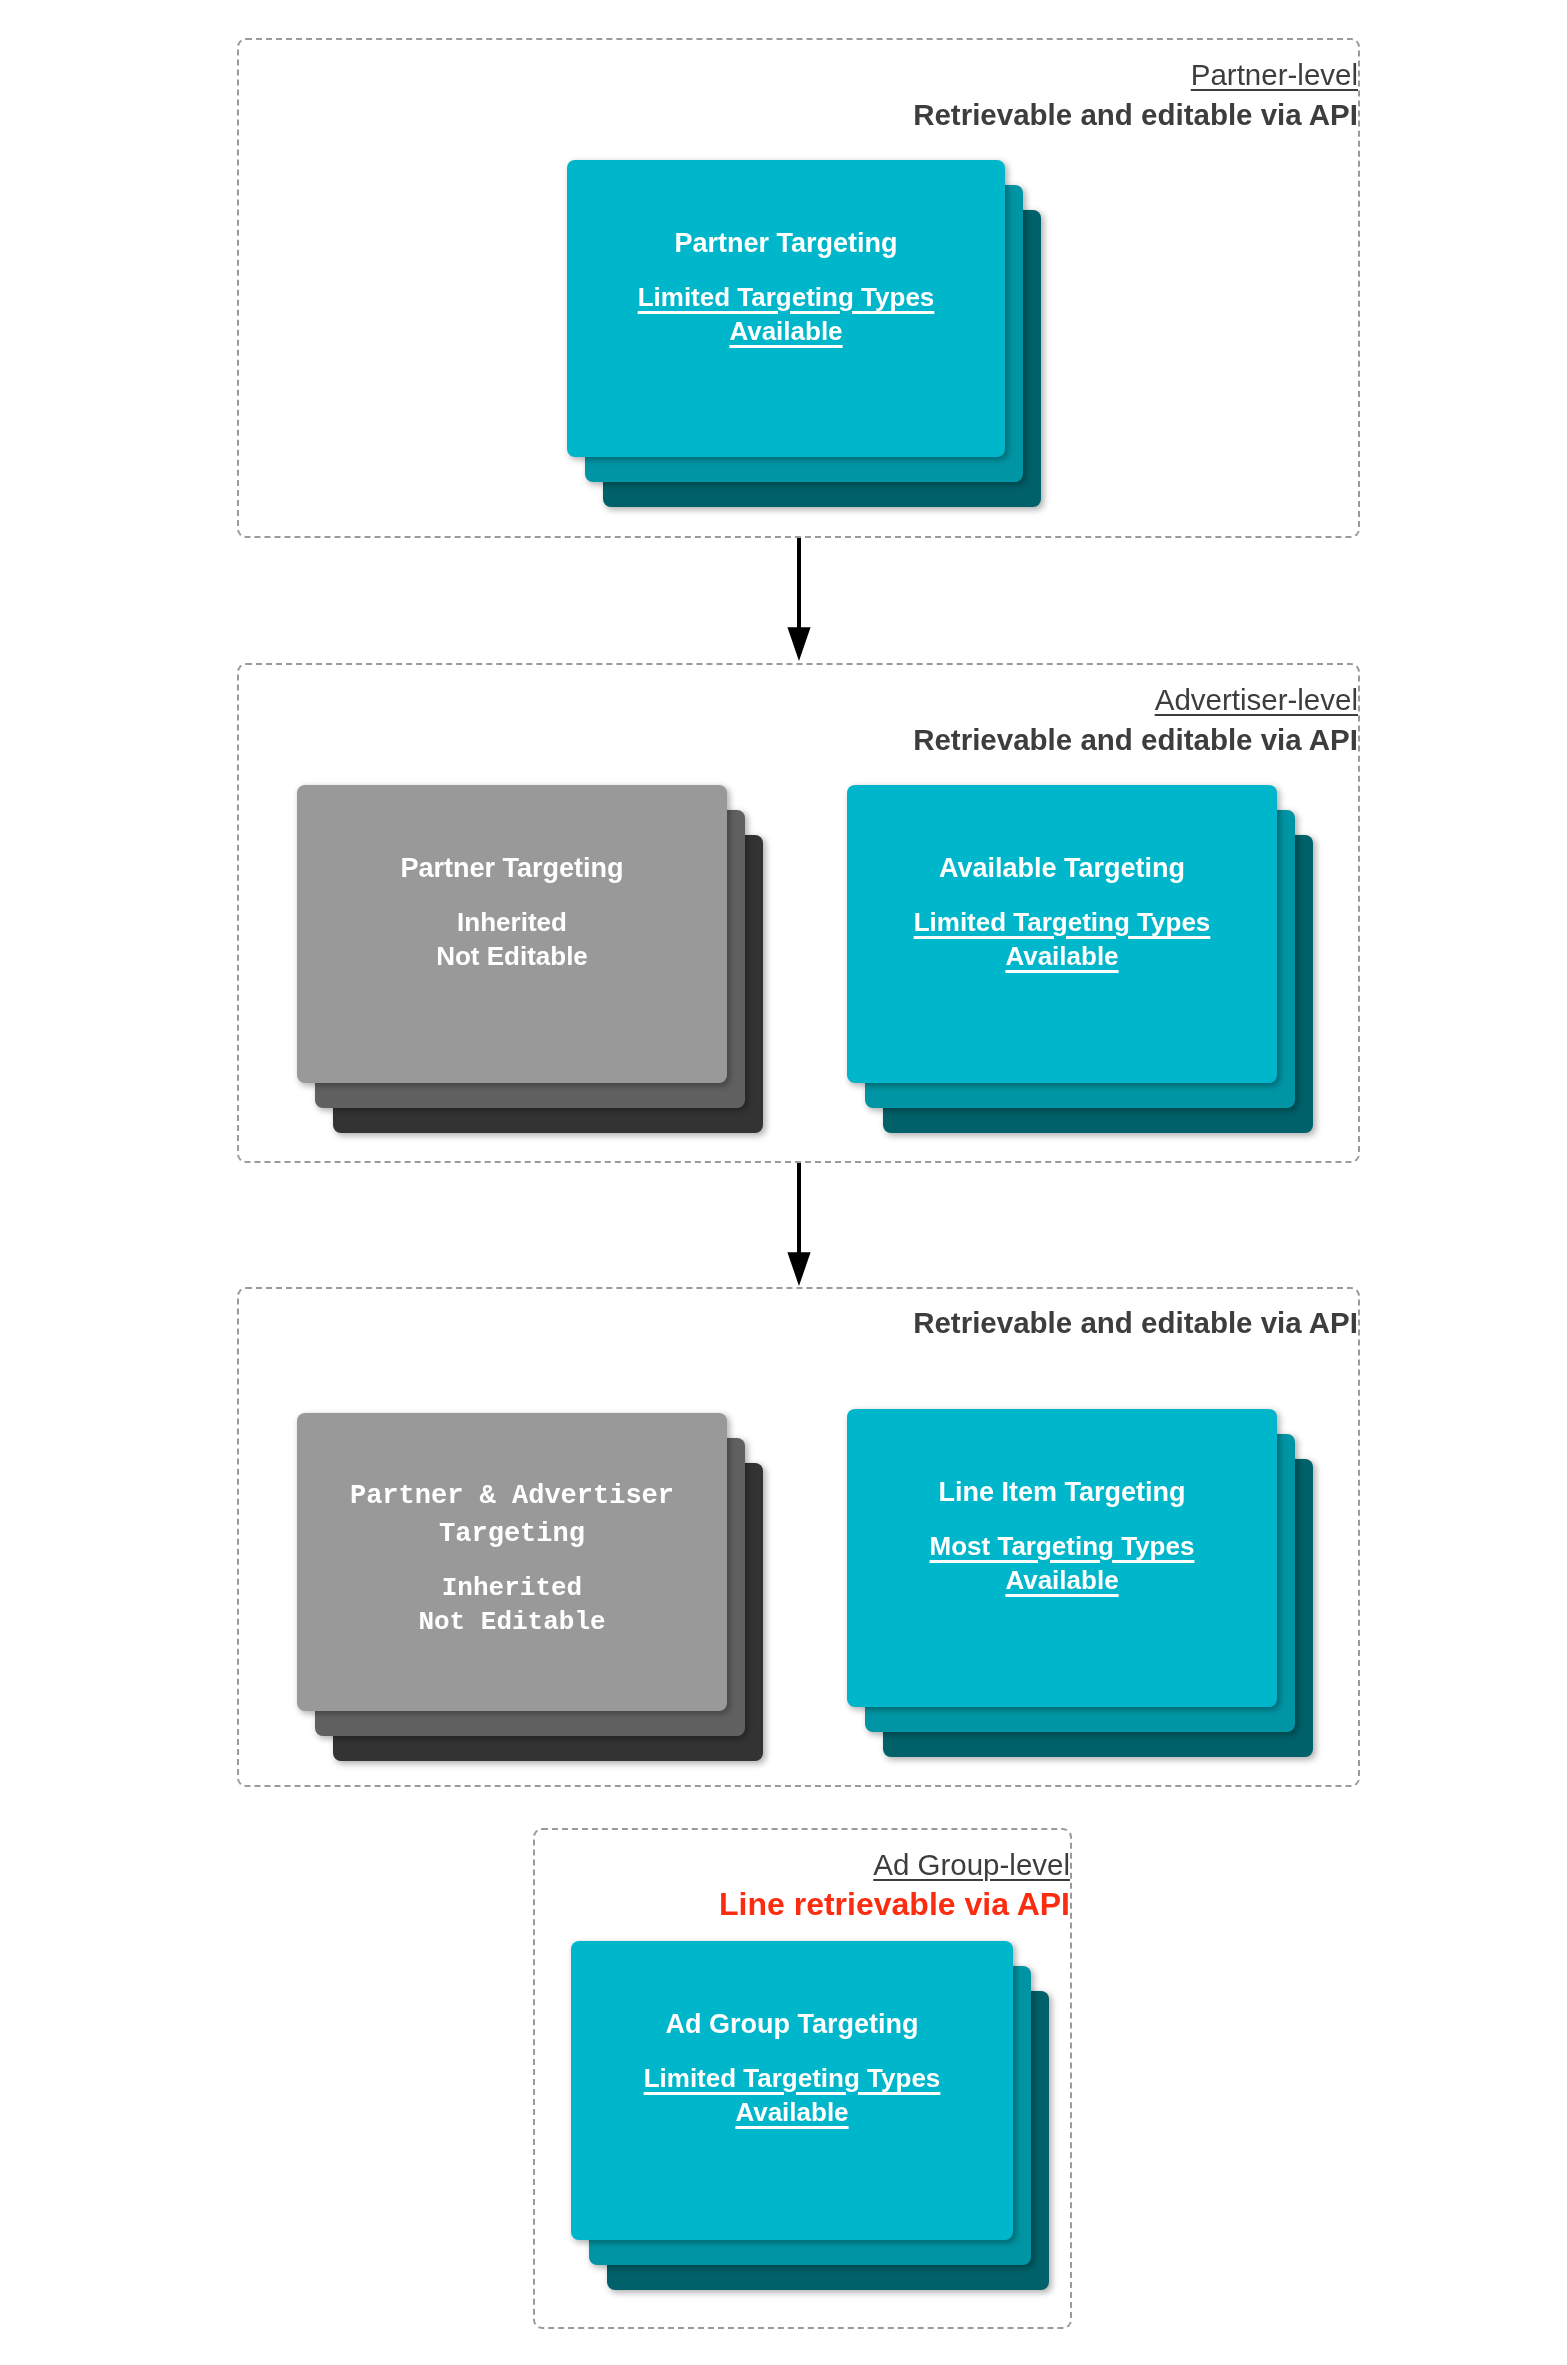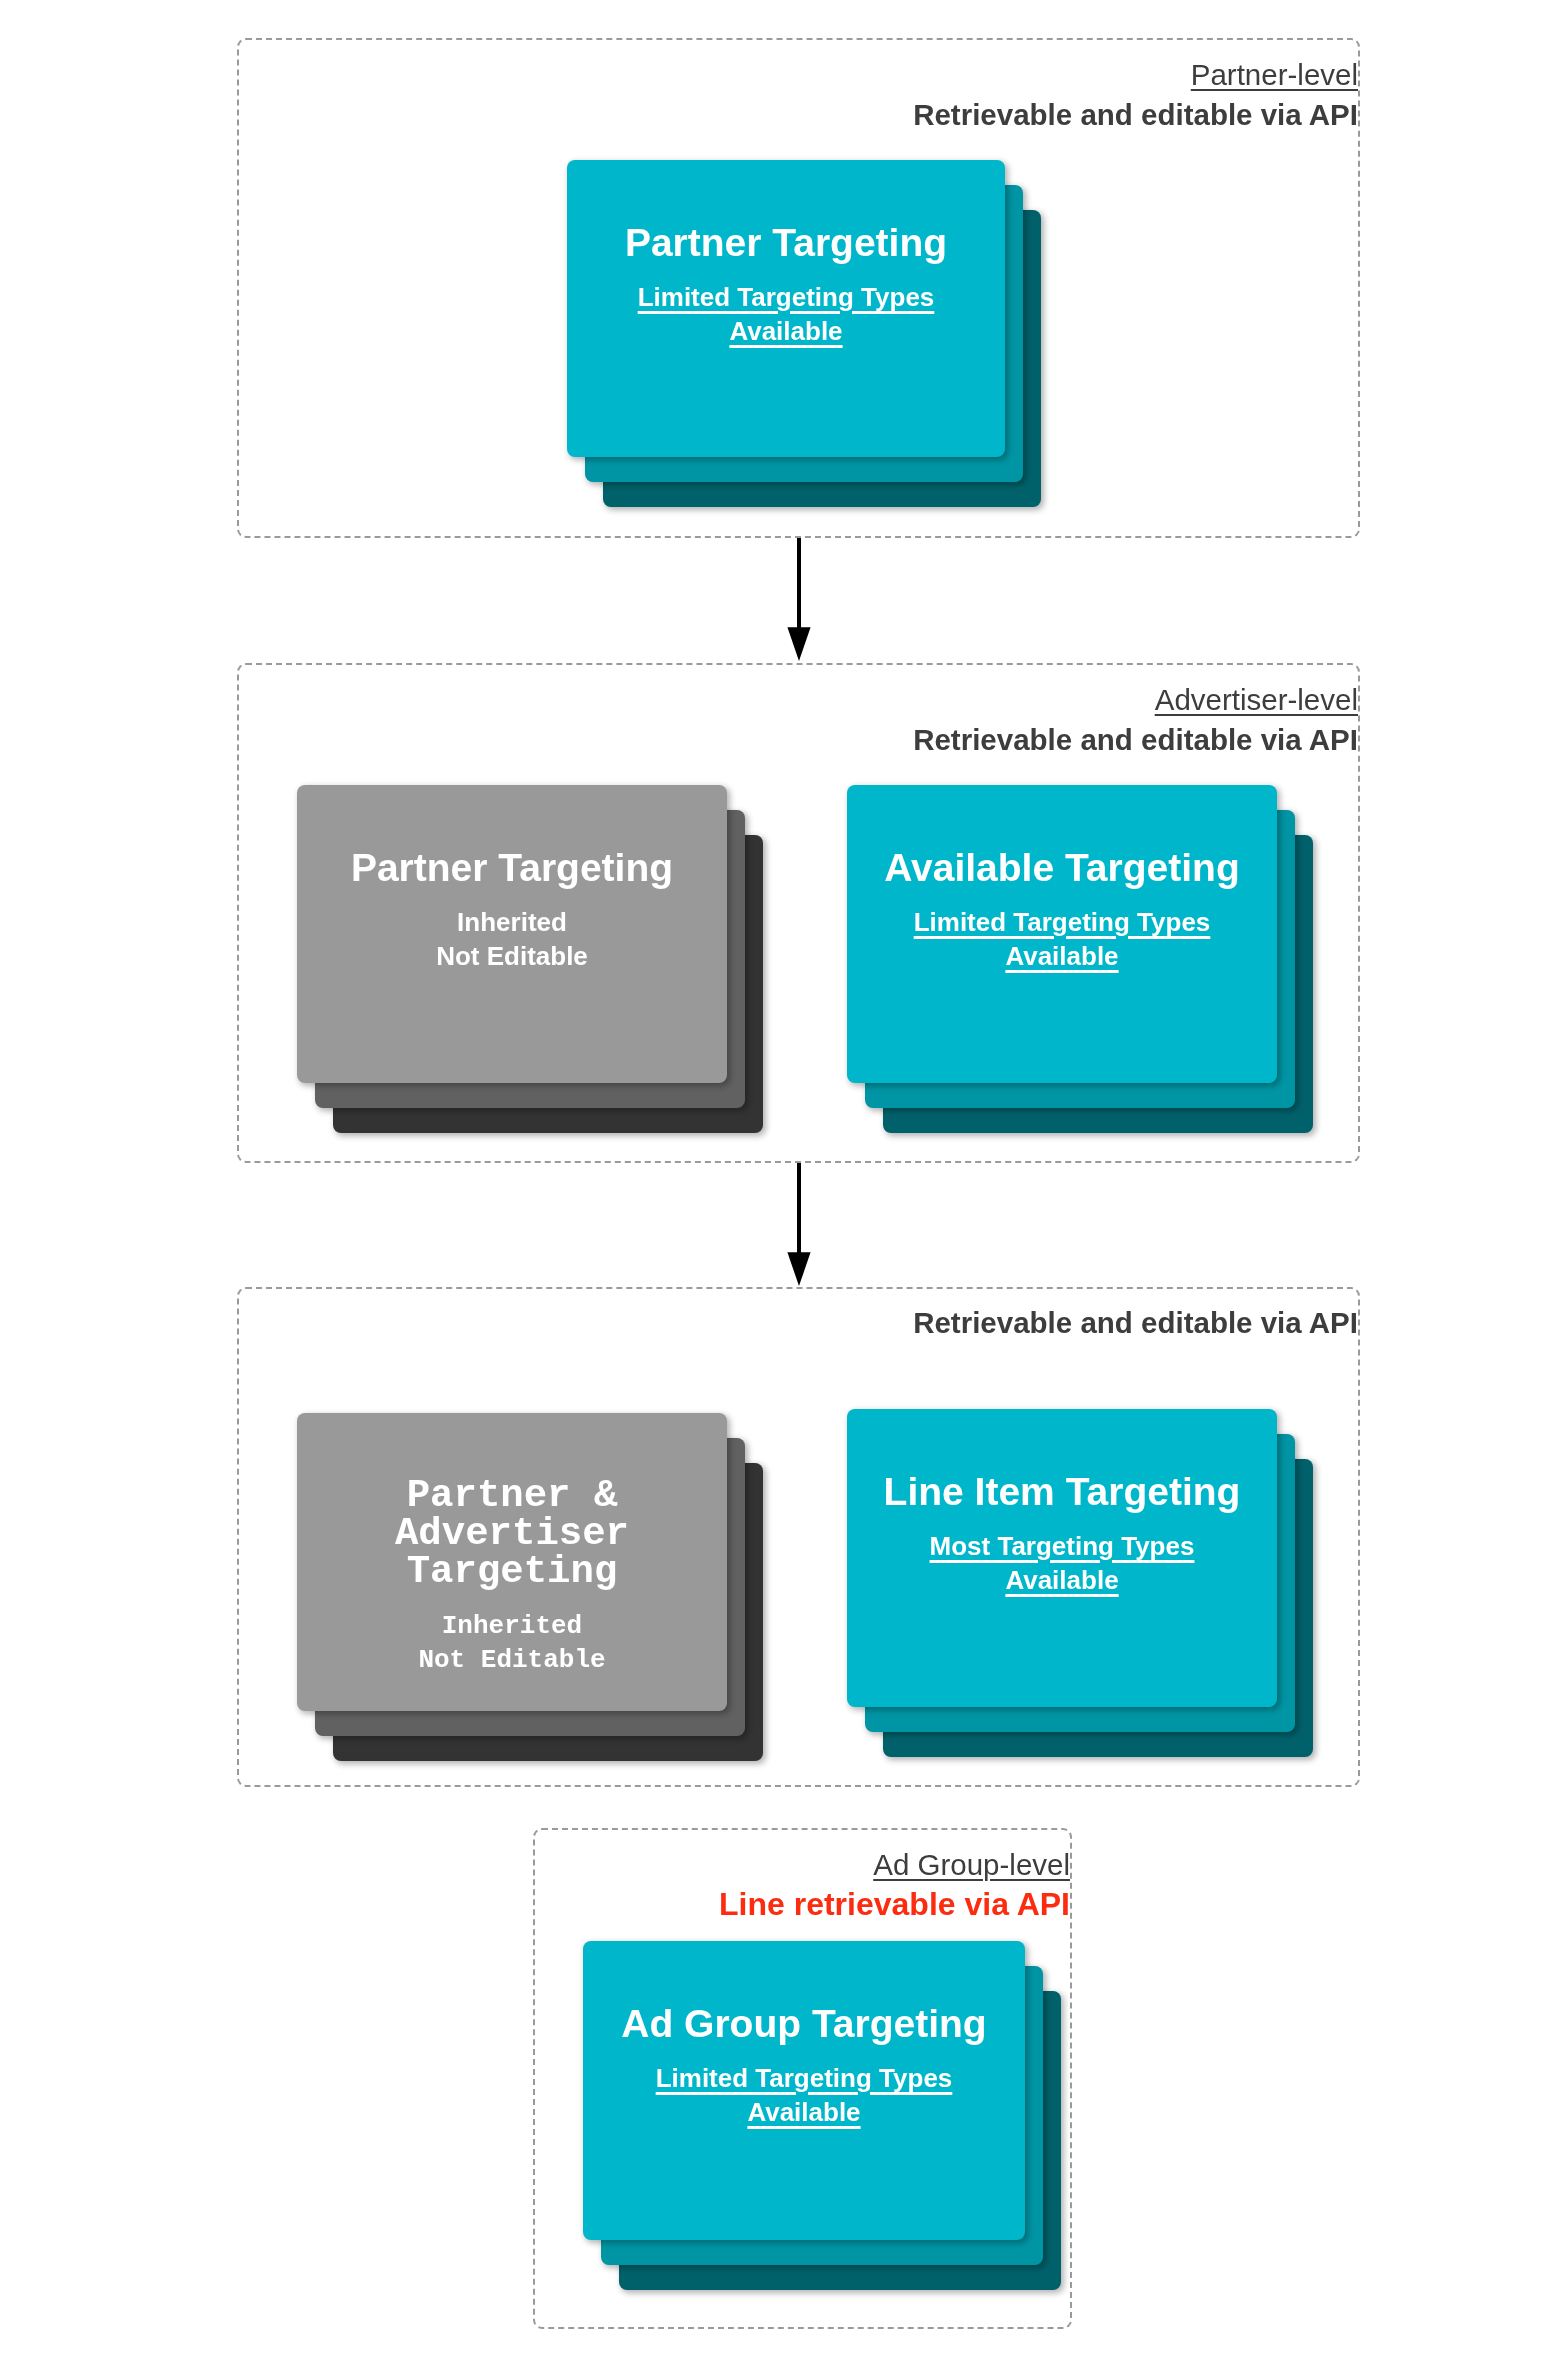--- a/index.html
+++ b/index.html
@@ -42,21 +42,21 @@
   .card     { left: 0;    top: 0; display: flex; flex-direction: column; align-items: center; box-sizing: border-box; padding-top: 64px; }
 
   .teal .card, .card.teal { background: var(--teal_front, #00b6ca); }
   .teal-mid  { background: var(--teal_mid,  #0095a4); }
   .teal-back { background: var(--teal_back, #00616a); }
   .gray-front{ background: var(--gray_front,#999999); }
   .gray-mid  { background: var(--gray_mid,  #616161); }
   .gray-back { background: var(--gray_back, #333333); }
 
   .card-title {
-    color: var(--card_text, #ffffff); font-weight: bold; font-size: 39px; line-height: 38px;
+    color: var(--card_text, #ffffff); font-weight: bold; font-size: 27px; line-height: 38px;
     text-align: center; white-space: pre-line;
   }
   .card-note {
     margin-top: 18px; color: var(--card_text, #ffffff); font-weight: bold; font-size: 26px; line-height: 34px;
     text-align: center; white-space: pre-line;
   }
   .card-note.underlined {
     text-decoration: underline; text-decoration-thickness: 2.7px; text-underline-offset: 4.5px;
   }
 
@@ -141,21 +141,21 @@
 Available</div>
       </div>
     </div>
   </section>
 
   <section class="level-box" id="sec-ad-group">
     <div class="sec-head">
       <div class="sec-title">Ad Group-level</div>
       <div class="sec-sub red">Line retrievable via API</div>
     </div>
-    <div class="stack" style="left:48px; top:111px; width:442px; height:254px;">
+    <div class="stack" style="left:36px; top:111px; width:442px; height:254px;">
       <div class="layer l3 teal-back" style="width:442px; height:299px;"></div>
       <div class="layer l2 teal-mid" style="width:442px; height:299px;"></div>
       <div class="card teal" style="width:442px; height:299px;">
         <div class="card-title">Ad Group Targeting</div>
         <div class="card-note underlined">Limited Targeting Types
 Available</div>
       </div>
     </div>
   </section>
 

